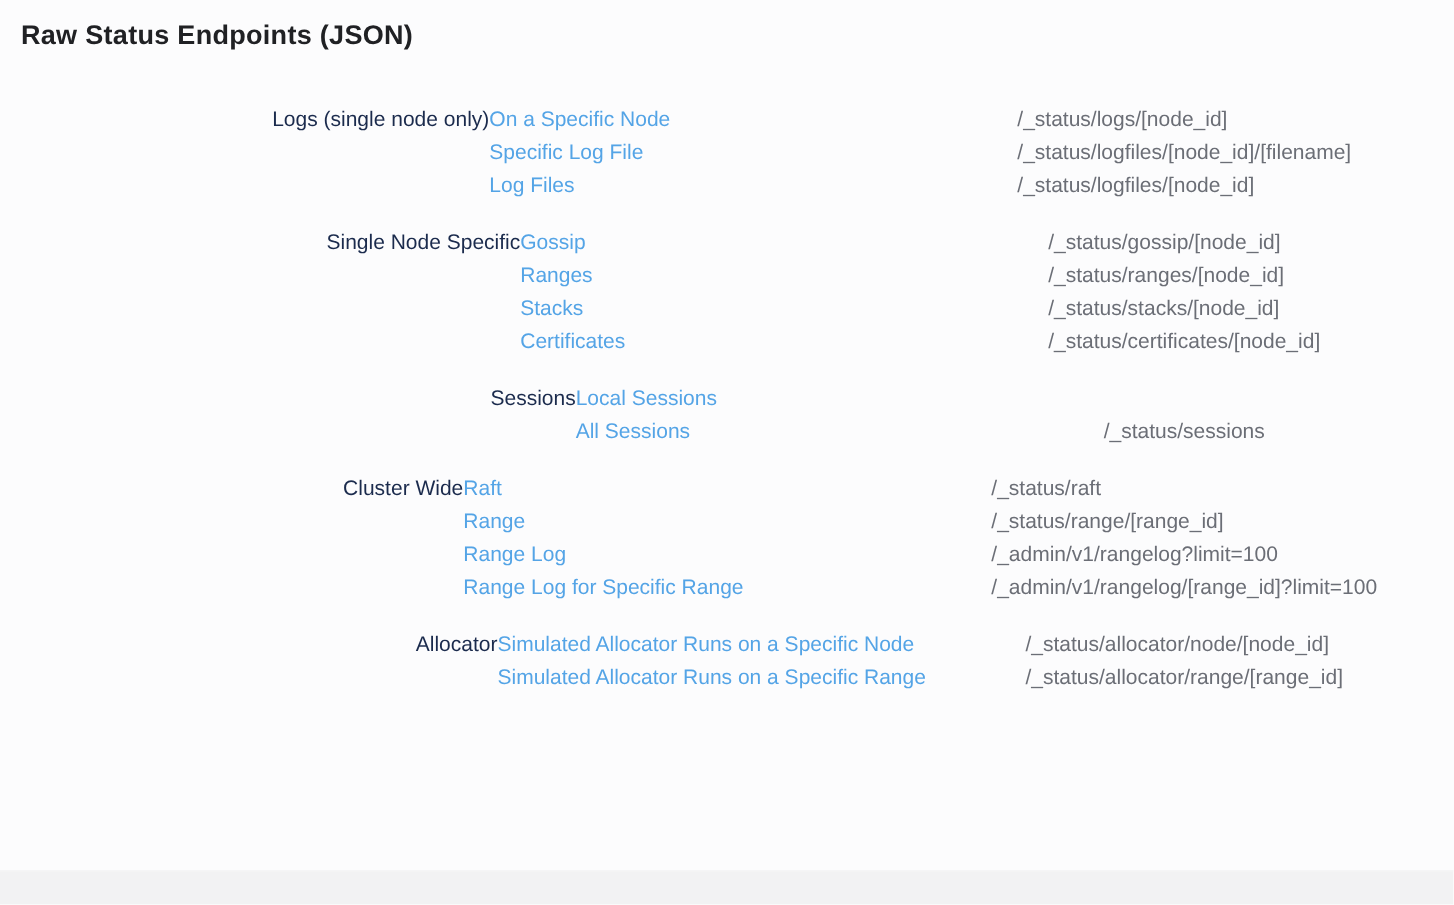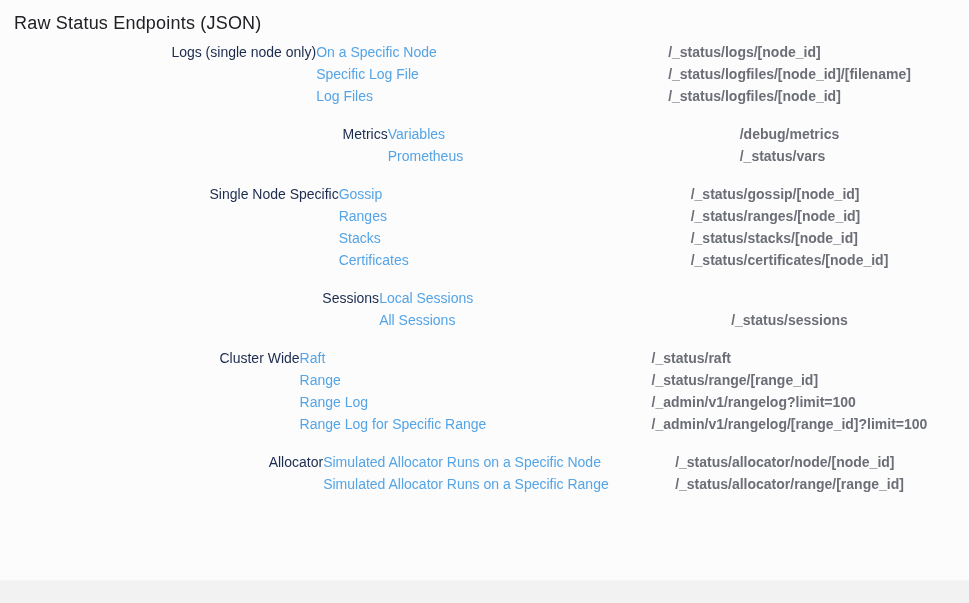--- a/index.html
+++ b/index.html
@@ -12,23 +12,23 @@
     background: #fcfcfd;
     font-family: "Liberation Sans", sans-serif;
     position: relative;
     overflow: hidden;
   }
   .page {
     padding: 13px 0 0 14px;
   }
   .title {
     font-size: 18px;
-    font-weight: 400;
+    font-weight: 700;
     color: #202124;
-    margin: 0 0 7px 0;
+    margin: 0 0 34px 0;
     letter-spacing: 0.2px;
   }
   .group {
     display: flex;
     margin-bottom: 16px;
     justify-content: center;
   }
   .category {
     width: 244px;
     flex-shrink: 0;
@@ -48,21 +48,20 @@
   .entry a.link {
     width: 352px;
     flex-shrink: 0;
     color: #54a4e6;
     text-decoration: none;
     cursor: pointer;
   }
   .entry .path {
     color: #6b6e76;
     white-space: nowrap;
-    font-weight: bold;
   }
   .footer-strip {
     position: absolute;
     left: 0;
     bottom: 0;
     width: 100%;
     height: 22px;
     background: #f2f2f3;
     border-top: 1px solid #f5f5f6;
   }
@@ -84,33 +83,20 @@
         <a class="link" href="#">Specific Log File</a>
         <span class="path">/_status/logfiles/[node_id]/[filename]</span>
       </div>
       <div class="entry">
         <a class="link" href="#">Log Files</a>
         <span class="path">/_status/logfiles/[node_id]</span>
       </div>
     </div>
   </section>
 
-  <section class="group">
-    <div class="category">Metrics</div>
-    <div class="entries">
-      <div class="entry">
-        <a class="link" href="#">Variables</a>
-        <span class="path">/debug/metrics</span>
-      </div>
-      <div class="entry">
-        <a class="link" href="#">Prometheus</a>
-        <span class="path">/_status/vars</span>
-      </div>
-    </div>
-  </section>
 
 
   <section class="group">
     <div class="category">Single Node Specific</div>
     <div class="entries">
       <div class="entry">
         <a class="link" href="#">Gossip</a>
         <span class="path">/_status/gossip/[node_id]</span>
       </div>
       <div class="entry">

